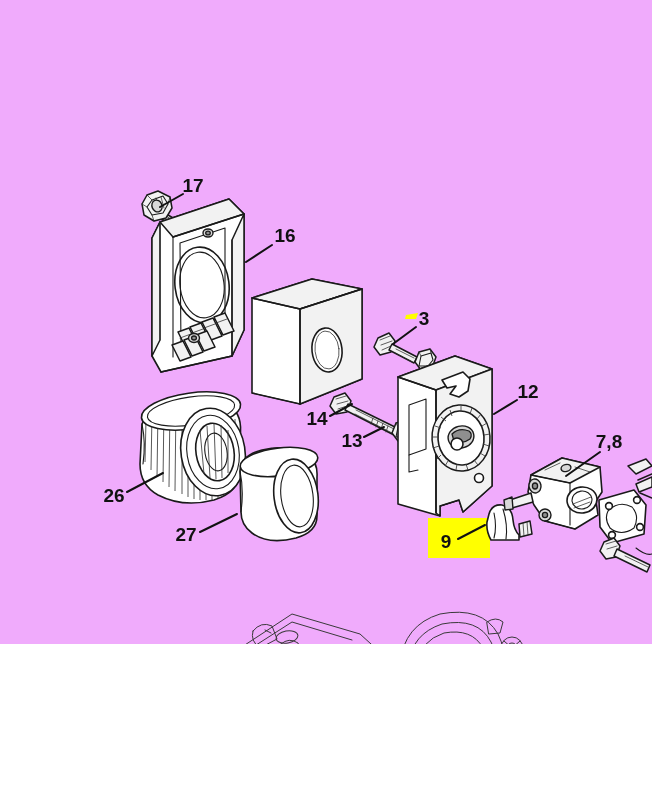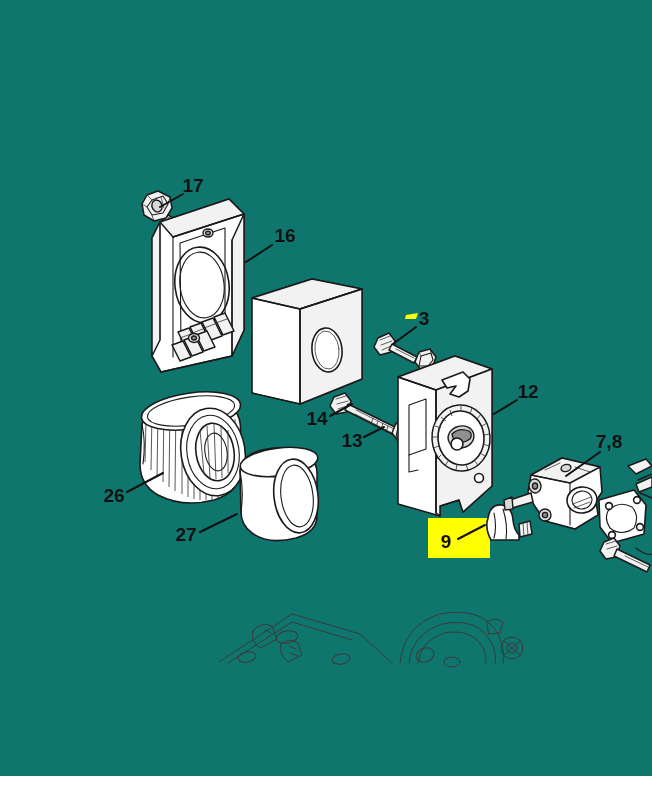--- a/index.html
+++ b/index.html
@@ -7,22 +7,22 @@
     margin: 0;
     padding: 0;
     background: #ffffff;
   }
   body {
     font-family: "Liberation Sans", sans-serif;
   }
   #diagram-root {
     position: relative;
     width: 652px;
-    height: 776px;
-    background: #0f766e;
+    height: 644px;
+    background: #f0abfc;
     overflow: hidden;
   }
   svg#parts-svg {
     display: block;
     width: 652px;
     height: 800px;
   }
   .ln {
     fill: none;
     stroke: #1a1a1a;

